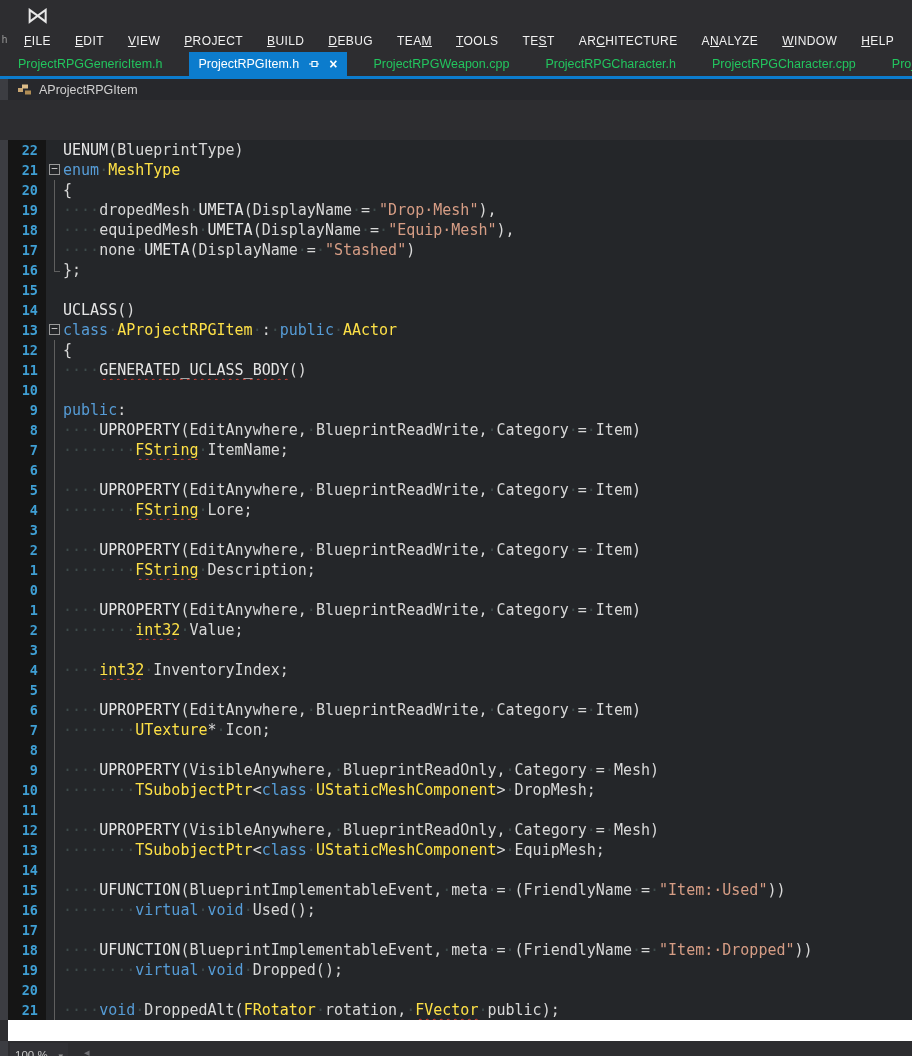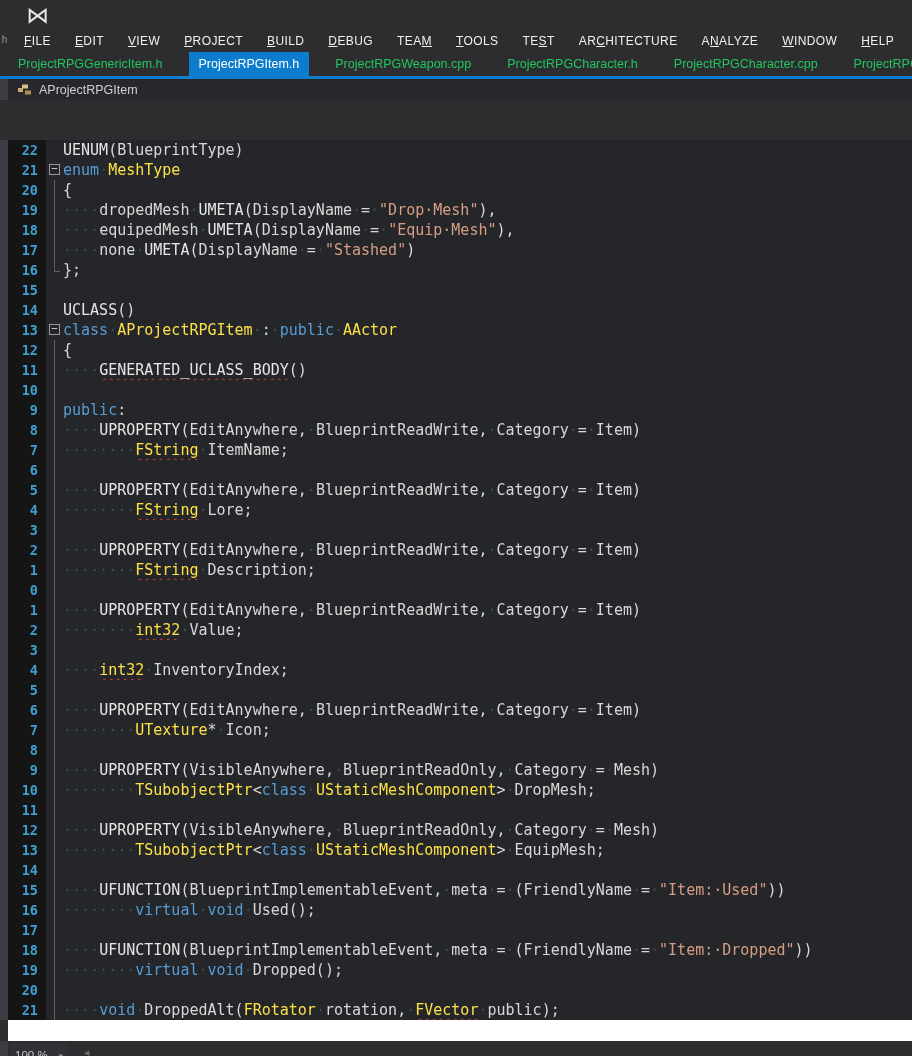--- a/index.html
+++ b/index.html
@@ -15,21 +15,21 @@
   
   .menubar { height:22px; display:flex; align-items:stretch; padding-left:12px; background:#2d2d30; }
   .menu-item { padding:0 12px; font-size:12px; letter-spacing:.4px; color:#f1f1f1; line-height:22px; white-space:nowrap; cursor:default; }
   .menu-item u { text-decoration:underline; }
   .autohide-tab { position:absolute; left:0; top:30px; width:9px; height:22px; background:#2d2d30; color:#9a9a9a;
                   font-size:10px; line-height:20px; text-align:center; }
 
   
   .tabrow { height:24px; display:flex; padding-left:8px; overflow:hidden; background:#2d2d30; }
   .tab { font-size:12.5px; color:#22c55e; line-height:24px; padding:0 10px; margin-right:16px; white-space:nowrap; cursor:default; }
-  .tab.active { background:#0c7ccd; color:#fff; display:flex; align-items:center; gap:9px;flex-direction:column; }
+  .tab.active { background:#0c7ccd; color:#fff; display:flex; align-items:center; gap:9px; }
   .tab .pin-wrap { display:flex; align-items:center; }
   .tab .close { font-size:14px; font-weight:bold; line-height:24px; color:#fff; }
   .blueline { height:3px; background:#0c7ccd; }
 
   
   .breadcrumb { height:21px; background:#27282c; display:flex; align-items:center; padding-left:10px; gap:7px;
                 border-left:8px solid #3c3d42; }
   .breadcrumb .label { color:#d0d0d0; font-size:12.5px; }
 
   

